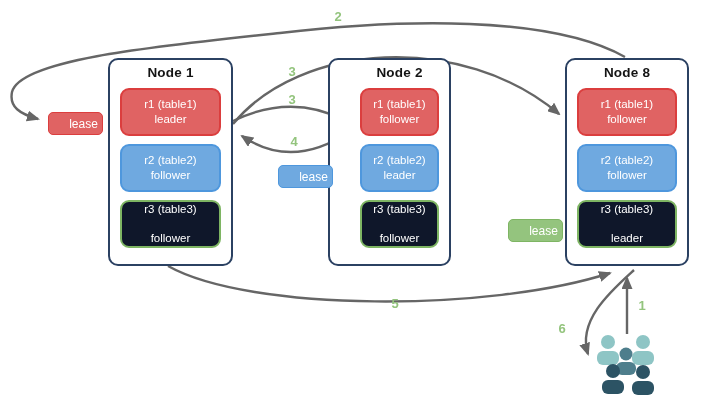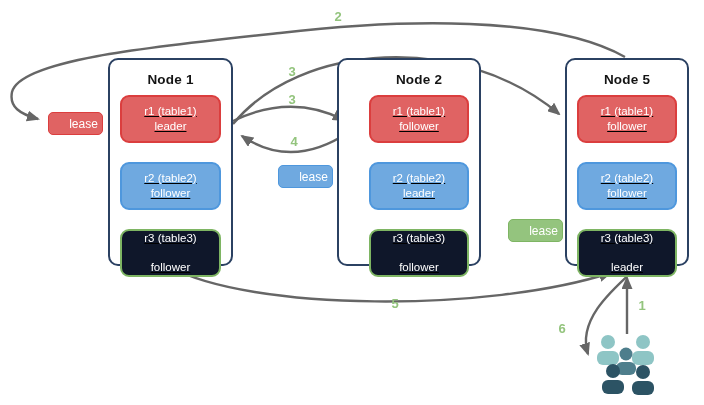--- a/index.html
+++ b/index.html
@@ -7,27 +7,27 @@
     position:relative; width:704px; height:405px; background:#ffffff;
     font-family:"Liberation Sans", sans-serif; overflow:hidden;
   }
   svg.arrow-layer { position:absolute; left:0; top:0; pointer-events:none; }
 
   .node {
     position:absolute; top:58px; height:208px; box-sizing:border-box;
     background:#ffffff; border:2px solid #2b4162; border-radius:10px;
   }
   .node-1 { left:108px; width:125px; }
-  .node-2 { left:337px; width:144px;padding-left:20px; }
+  .node-2 { left:328px; width:123px;padding-left:20px; }
   .node-3 { left:565px; width:124px; }
   .node-title {
-    text-align:center; margin-top:12px; font-weight:bold;
+    text-align:center; margin-top:5px; font-weight:bold;
     font-size:13.5px; color:#141414; letter-spacing:0.2px;
   }
-  .replicas { display:flex; flex-direction:column; gap:19px; margin:8px 10px 0 10px;text-decoration:underline; }
+  .replicas { display:flex; flex-direction:column; gap:8px; margin:8px 10px 0 10px; }
   .replica {
     height:48px; border-radius:9px; box-sizing:border-box;
     color:#ffffff; font-size:11.5px; line-height:1.3;
     display:flex; flex-direction:column; align-items:center; justify-content:center;
     border:2px solid transparent; text-align:center;
   }
   .replica.red   { background:#e06363; border-color:#db3e3e; }
   .replica.blue  { background:#6fa9e0; border-color:#4e97dd;text-align:center; }
   .replica.green { background:#0f172a; border-color:#7eb563;justify-content:space-between; }
 
@@ -106,21 +106,21 @@
         <span>leader</span>
       </div>
       <div class="replica green">
         <span>r3 (table3)</span>
         <span>follower</span>
       </div>
     </div>
   </div>
 
   <div class="node node-3">
-    <div class="node-title">Node 5</div>
+    <div class="node-title">Node 8</div>
     <div class="replicas">
       <div class="replica red">
         <span>r1 (table1)</span>
         <span>follower</span>
       </div>
       <div class="replica blue">
         <span>r2 (table2)</span>
         <span>follower</span>
       </div>
       <div class="replica green">

